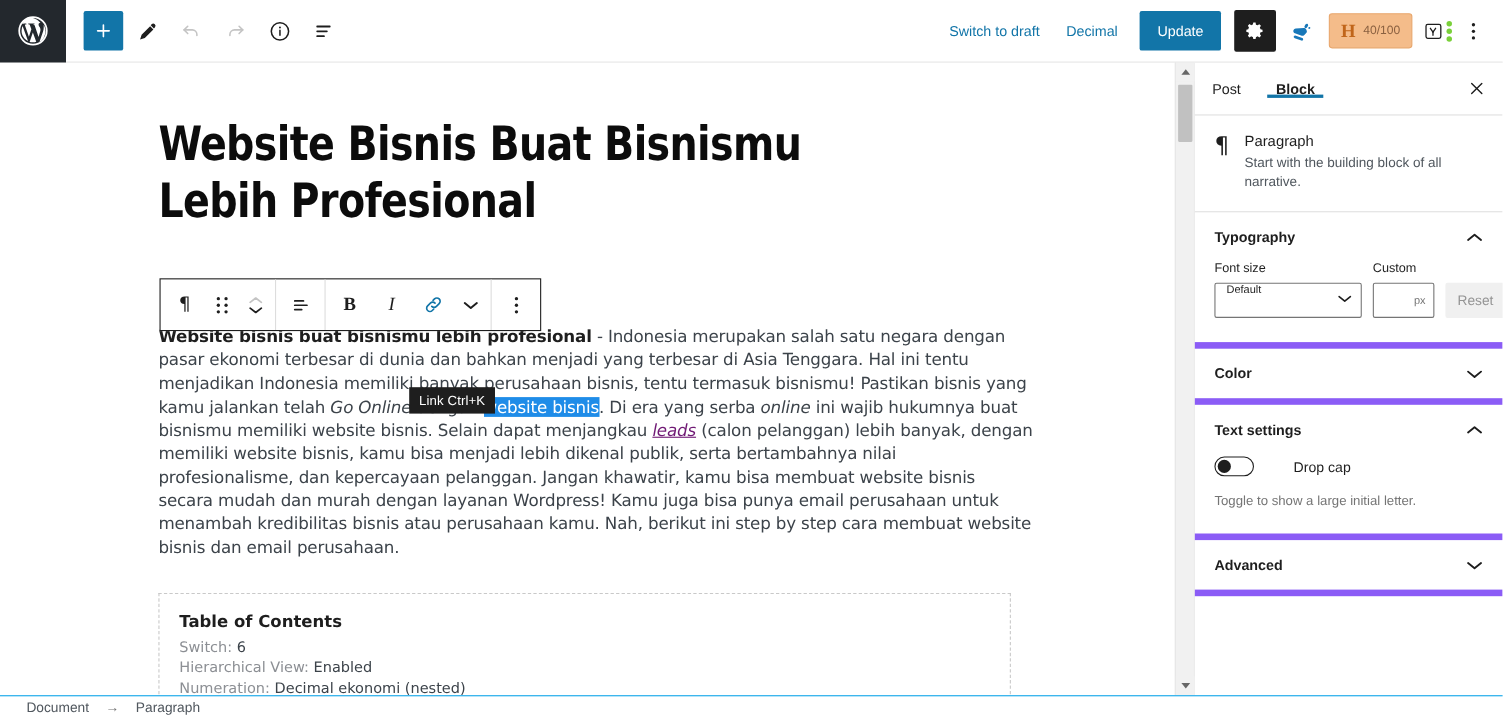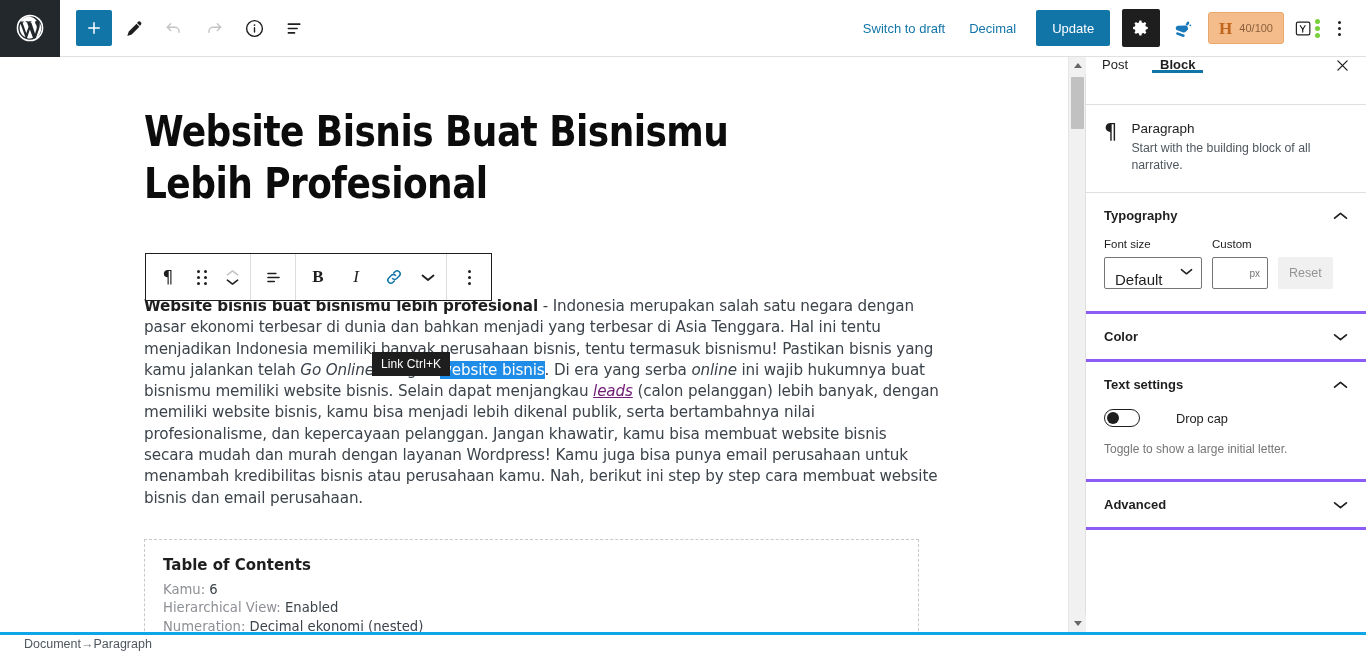--- a/index.html
+++ b/index.html
@@ -244,21 +244,21 @@
 
   
   .sidebar {
     width: 281px; height: 575px;
     background: #fff;
     border-left: 1px solid #e0e0e0;
     flex: 0 0 281px;
     overflow: hidden;
   }
   .sb-tabs {
-    height: 48px; display: flex; align-items: flex-start;
+    height: 48px; display: flex; align-items: center;
     border-bottom: 1px solid #e0e0e0;
     position: relative;
   }
   .sb-tab {
     padding: 0 16px; display: flex; align-items: center;
     font-size: 13px; color: #1e1e1e; cursor: pointer;
     position: relative;
   }
   .sb-tab.active { font-weight: 600; }
   .sb-tab.active::after {
@@ -277,36 +277,36 @@
   }
   .blockcard-icon {
     font-size: 21px; color: #1e1e1e; line-height: 1;
     font-family: "DejaVu Sans", sans-serif;
     padding-top: 1px;
   }
   .blockcard-title { font-size: 13.5px; color: #1e1e1e; margin-bottom: 4px; }
   .blockcard-desc { font-size: 12.3px; color: #50575e; line-height: 17px; }
 
   .panel {
-    border-bottom: 3px solid #8b5cf6;
+    border-bottom: 6px solid #8b5cf6;
   }
   .panel-head {
     display: flex; align-items: center; justify-content: space-between;
     padding: 15px 18px; cursor: pointer;
   }
   .panel-head h3 { font-size: 13px; font-weight: 600; color: #1e1e1e; }
   .panel-body { padding: 0 18px 22px 18px; }
 
   .fontsize-row { display: flex; align-items: flex-end; gap: 10px; }
   .field-label { font-size: 11.5px; color: #1e1e1e; margin-bottom: 7px; display:block; }
   .select-box {
-    position: relative; width: 98px; height: 32px;
+    position: relative; width: 134px; height: 32px;
     border: 1px solid #757575; border-radius: 2px;
-    display: flex; align-items: flex-end; padding: 0 10px;
-    font-size: 15px; color: #1e1e1e; background: #fff; cursor: pointer;
+    display: flex; align-items: flex-start; padding: 0 10px;
+    font-size: 10px; color: #1e1e1e; background: #fff; cursor: pointer;
   }
   .select-box .chev { position: absolute; right: 8px; top: 9px; }
   .custom-input {
     width: 56px; height: 32px;
     border: 1px solid #757575; border-radius: 2px;
     display: flex; align-items: center; justify-content: flex-end;
     padding-right: 7px; background: #fff;
     font-size: 10px; color: #757575; cursor: text;
   }
   .reset-btn {
@@ -327,26 +327,26 @@
     width: 12px; height: 12px; border-radius: 50%;
     background: #1e1e1e; display: block;
   }
   .toggle-label { font-size: 12.8px; color: #1e1e1e; margin-left: 22px; }
   .help-text { font-size: 12px; color: #757575; margin-top: 14px; line-height: 16px; }
 
   
   .statusbar {
     position: absolute; left: 0; bottom: 0;
     width: 1366px; height: 21px;
-    border-top: 3px solid #0ea5e9;
+    border-top: 1px solid #0ea5e9;
     background: #fff;
     display: flex; align-items: center;
     padding-left: 24px;
     font-size: 12.5px; color: #50575e;
-    gap: 0;
+    gap: 15px;
   }
   .bc-sep { color: #757575; }
 </style>
 </head>
 <body>
 
 <div class="topbar">
   <div class="wp-logo">
     <svg width="32" height="32" viewBox="0 0 24 24" fill="#fff" aria-hidden="true">
       <path d="M12 2a10 10 0 100 20 10 10 0 000-20zm0 1.2a8.8 8.8 0 018.8 8.8 8.8 8.8 0 01-8.8 8.8A8.8 8.8 0 013.2 12 8.8 8.8 0 0112 3.2zM4.2 12c0 3.1 1.8 5.7 4.4 7L4.9 8.8A8.6 8.6 0 004.2 12zm7.8 7.8c.8 0 1.5-.1 2.2-.4l-2.3-6.3-2.2 6.5c.8.2 1.5.2 2.3.2zm1.1-11.5l2.7 8 .7-2.5c.3-1 .6-1.8.6-2.4 0-.9-.3-1.5-.6-2-.4-.6-.7-1-.7-1.7 0-.6.5-1.2 1.2-1.2h.1A8.7 8.7 0 0012 3.3 8.7 8.7 0 004.7 7.2h.6c.8 0 1.9-.1 1.9-.1.4 0 .5.6.1.6 0 0-.4.1-.9.1l2.8 8.2 1.7-5-1.2-3.3c-.4 0-.8-.1-.8-.1-.4 0-.4-.6.1-.6 0 0 1.2.1 1.9.1.8 0 1.9-.1 1.9-.1.4 0 .5.6 0 .6 0 0-.4.1-.8.1zm6.2 1.4c0 .9-.1 1.8-.5 2.9l-2.4 7a8.7 8.7 0 002.9-11.7c0 .6.1 1.2 0 1.8z"></path>
@@ -501,21 +501,21 @@
           </div>
         </div>
       </div>
 
       <div class="tooltip">Link  Ctrl+K</div>
 
       <p class="post-body"><b>Website bisnis buat bisnismu lebih profesional</b><span>  - Indonesia merupakan salah satu negara dengan pasar ekonomi terbesar di dunia dan bahkan menjadi yang terbesar di Asia Tenggara. Hal ini tentu menjadikan Indonesia memiliki banyak perusahaan bisnis, tentu termasuk bisnismu! Pastikan bisnis yang kamu jalankan telah </span><i>Go Online</i><span> dengan </span><span class="sel-hl">website bisnis</span><span>. Di era yang serba </span><i>online</i><span> ini wajib hukumnya buat bisnismu memiliki website bisnis. Selain dapat menjangkau </span><a class="inline-link">leads</a><span> (calon pelanggan) lebih banyak, dengan memiliki website bisnis, kamu bisa menjadi lebih dikenal publik, serta bertambahnya nilai profesionalisme, dan kepercayaan pelanggan. Jangan khawatir, kamu bisa membuat website bisnis secara mudah dan murah dengan layanan Wordpress! Kamu juga bisa punya email perusahaan untuk menambah kredibilitas bisnis atau perusahaan kamu. Nah, berikut ini step by step cara membuat website bisnis dan email perusahaan.</span></p>
 
       <div class="toc-block">
         <div class="toc-title">Table of Contents</div>
-        <div class="toc-line"><span class="lbl">Kamu:</span> <span>6</span></div>
+        <div class="toc-line"><span class="lbl">Switch:</span> <span>6</span></div>
         <div class="toc-line"><span class="lbl">Hierarchical View:</span> <span>Enabled</span></div>
         <div class="toc-line"><span class="lbl">Numeration:</span> <span>Decimal ekonomi (nested)</span></div>
 
       </div>
     </div>
   </div>
 
   <div class="scrollbar">
     <div class="sb-arrow up">
         <i></i>

